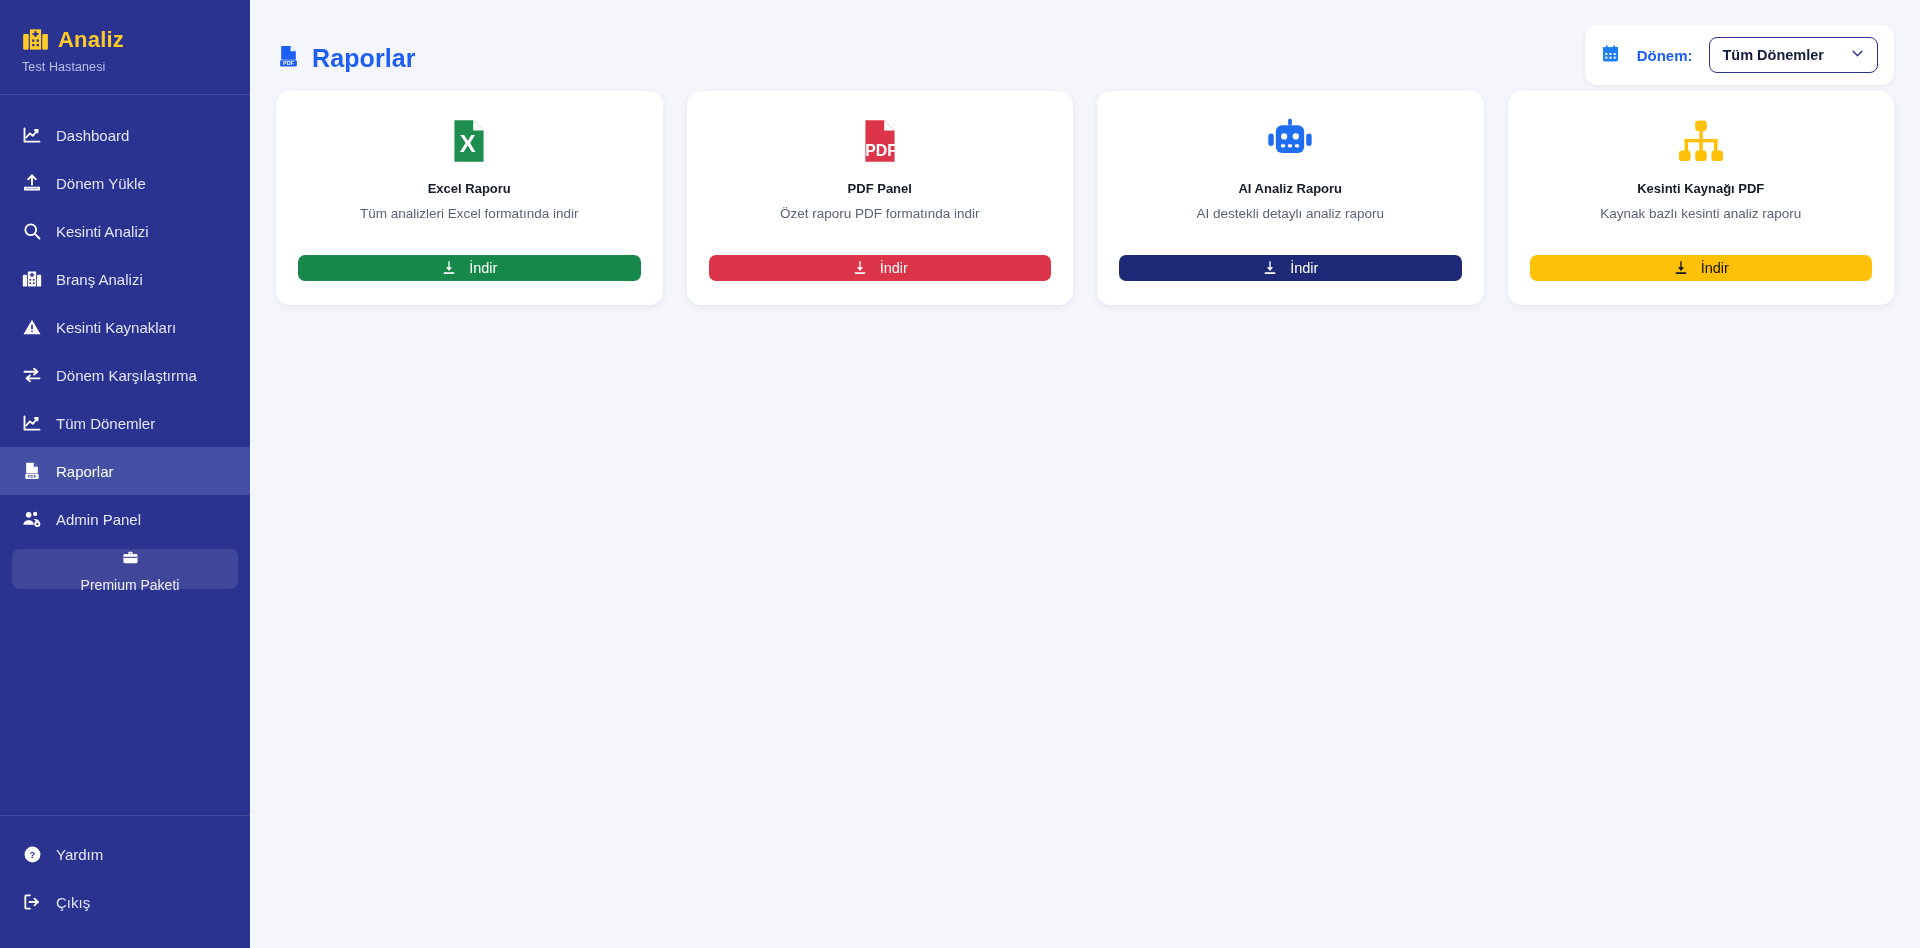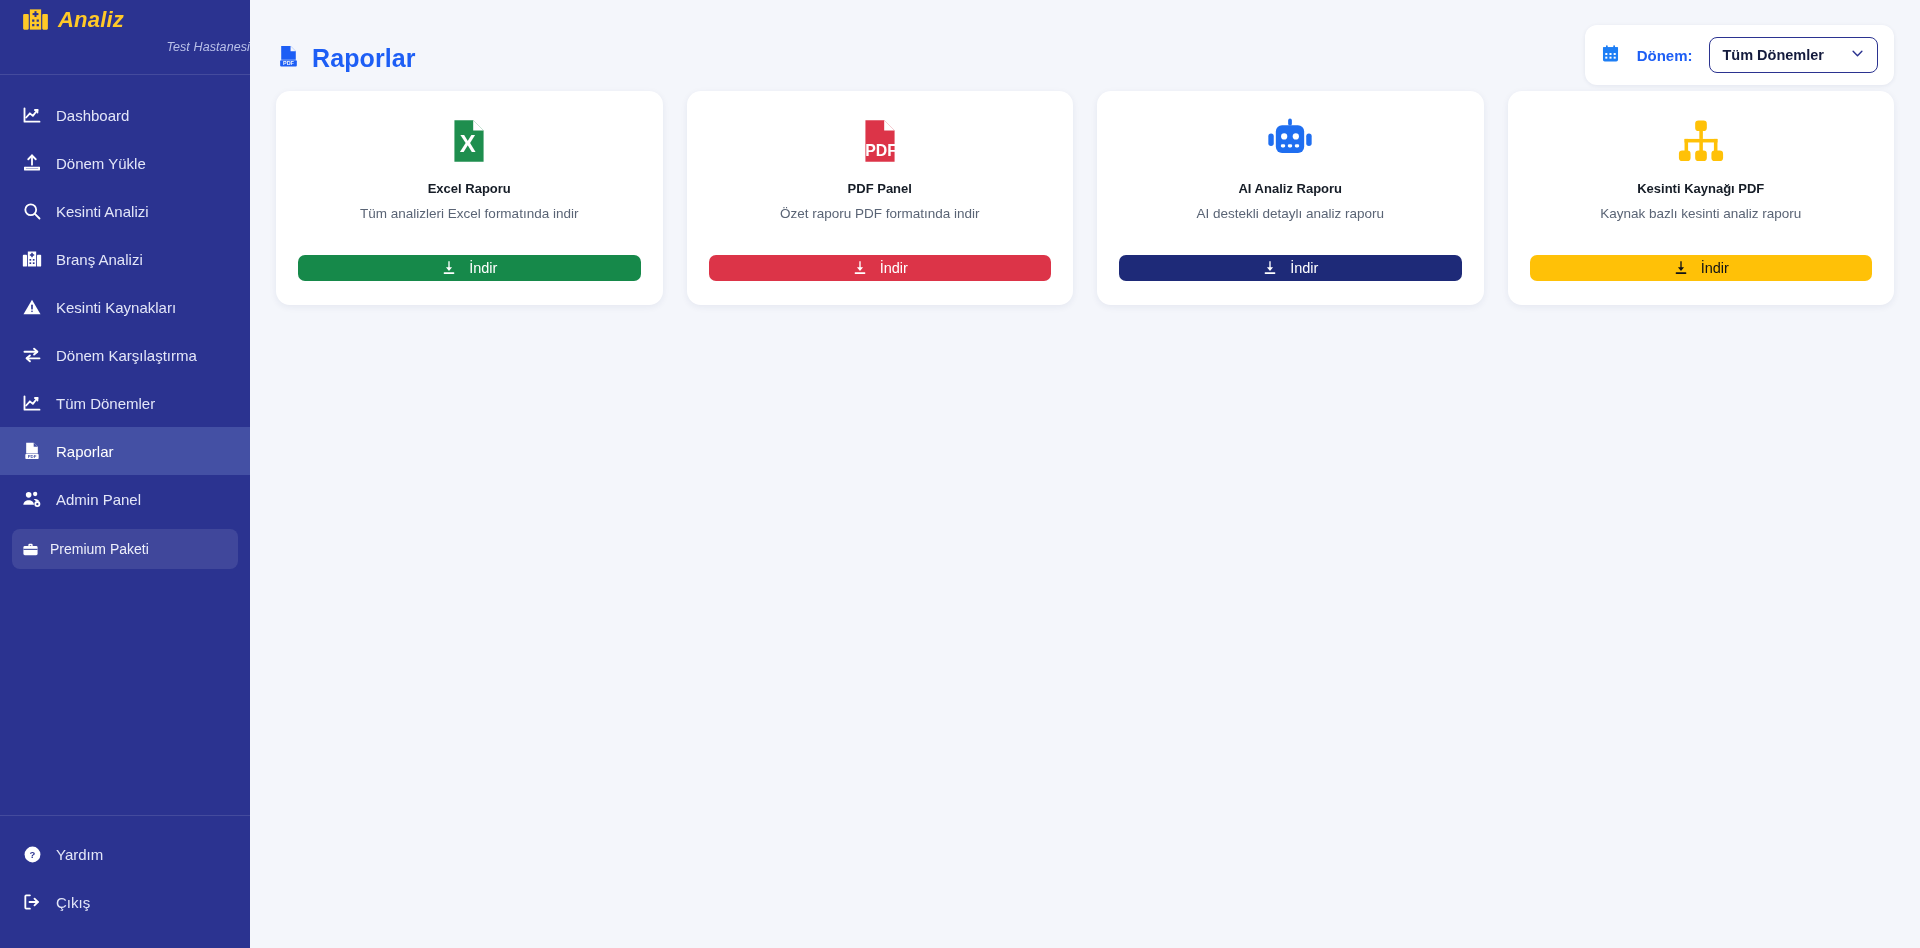--- a/index.html
+++ b/index.html
@@ -23,23 +23,22 @@
     width: 250px;
     min-width: 250px;
     height: 948px;
     background: #2b3390;
     display: flex;
     flex-direction: column;
     position: relative;
   }
 
   .brand {
-    padding: 6px 0 20px 22px;
+    padding: 26px 0 20px 22px;
     border-bottom: 1px solid rgba(255,255,255,0.12);
-    font-style: italic;
   }
   .brand-row {
     display: flex;
     align-items: center;
     gap: 9px;
   }
   .brand-logo {
     width: 27px;
     height: 27px;
     display: block;
@@ -50,21 +49,20 @@
     font-weight: bold;
     color: #ffc928;
     letter-spacing: .2px;
     line-height: 1;
   }
   .brand-sub {
     margin-top: 7px;
     font-size: 12.5px;
     color: #b9c0e8;
     letter-spacing: .1px;
-    text-align: right;
   }
 
   .nav {
     padding-top: 16px;
     flex: 1 1 auto;
   }
 
   .nav-item {
     display: flex;
     align-items: center;
@@ -93,20 +91,21 @@
   }
   .nav-item.premium {
     margin: 6px 12px 0 12px;
     padding-left: 10px;
     height: 40px;
     border-radius: 8px;
     background: rgba(255,255,255,0.10);
     font-size: 14px;
     gap: 11px;
     color: #eef0fb;
+    flex-direction: column;
   }
   .nav-item.premium .ico { width: 17px; flex: 0 0 17px; height: 17px; }
 
   .nav-bottom {
     border-top: 1px solid rgba(255,255,255,0.12);
     padding: 14px 0 22px 0;
   }
 
   
   .main {

